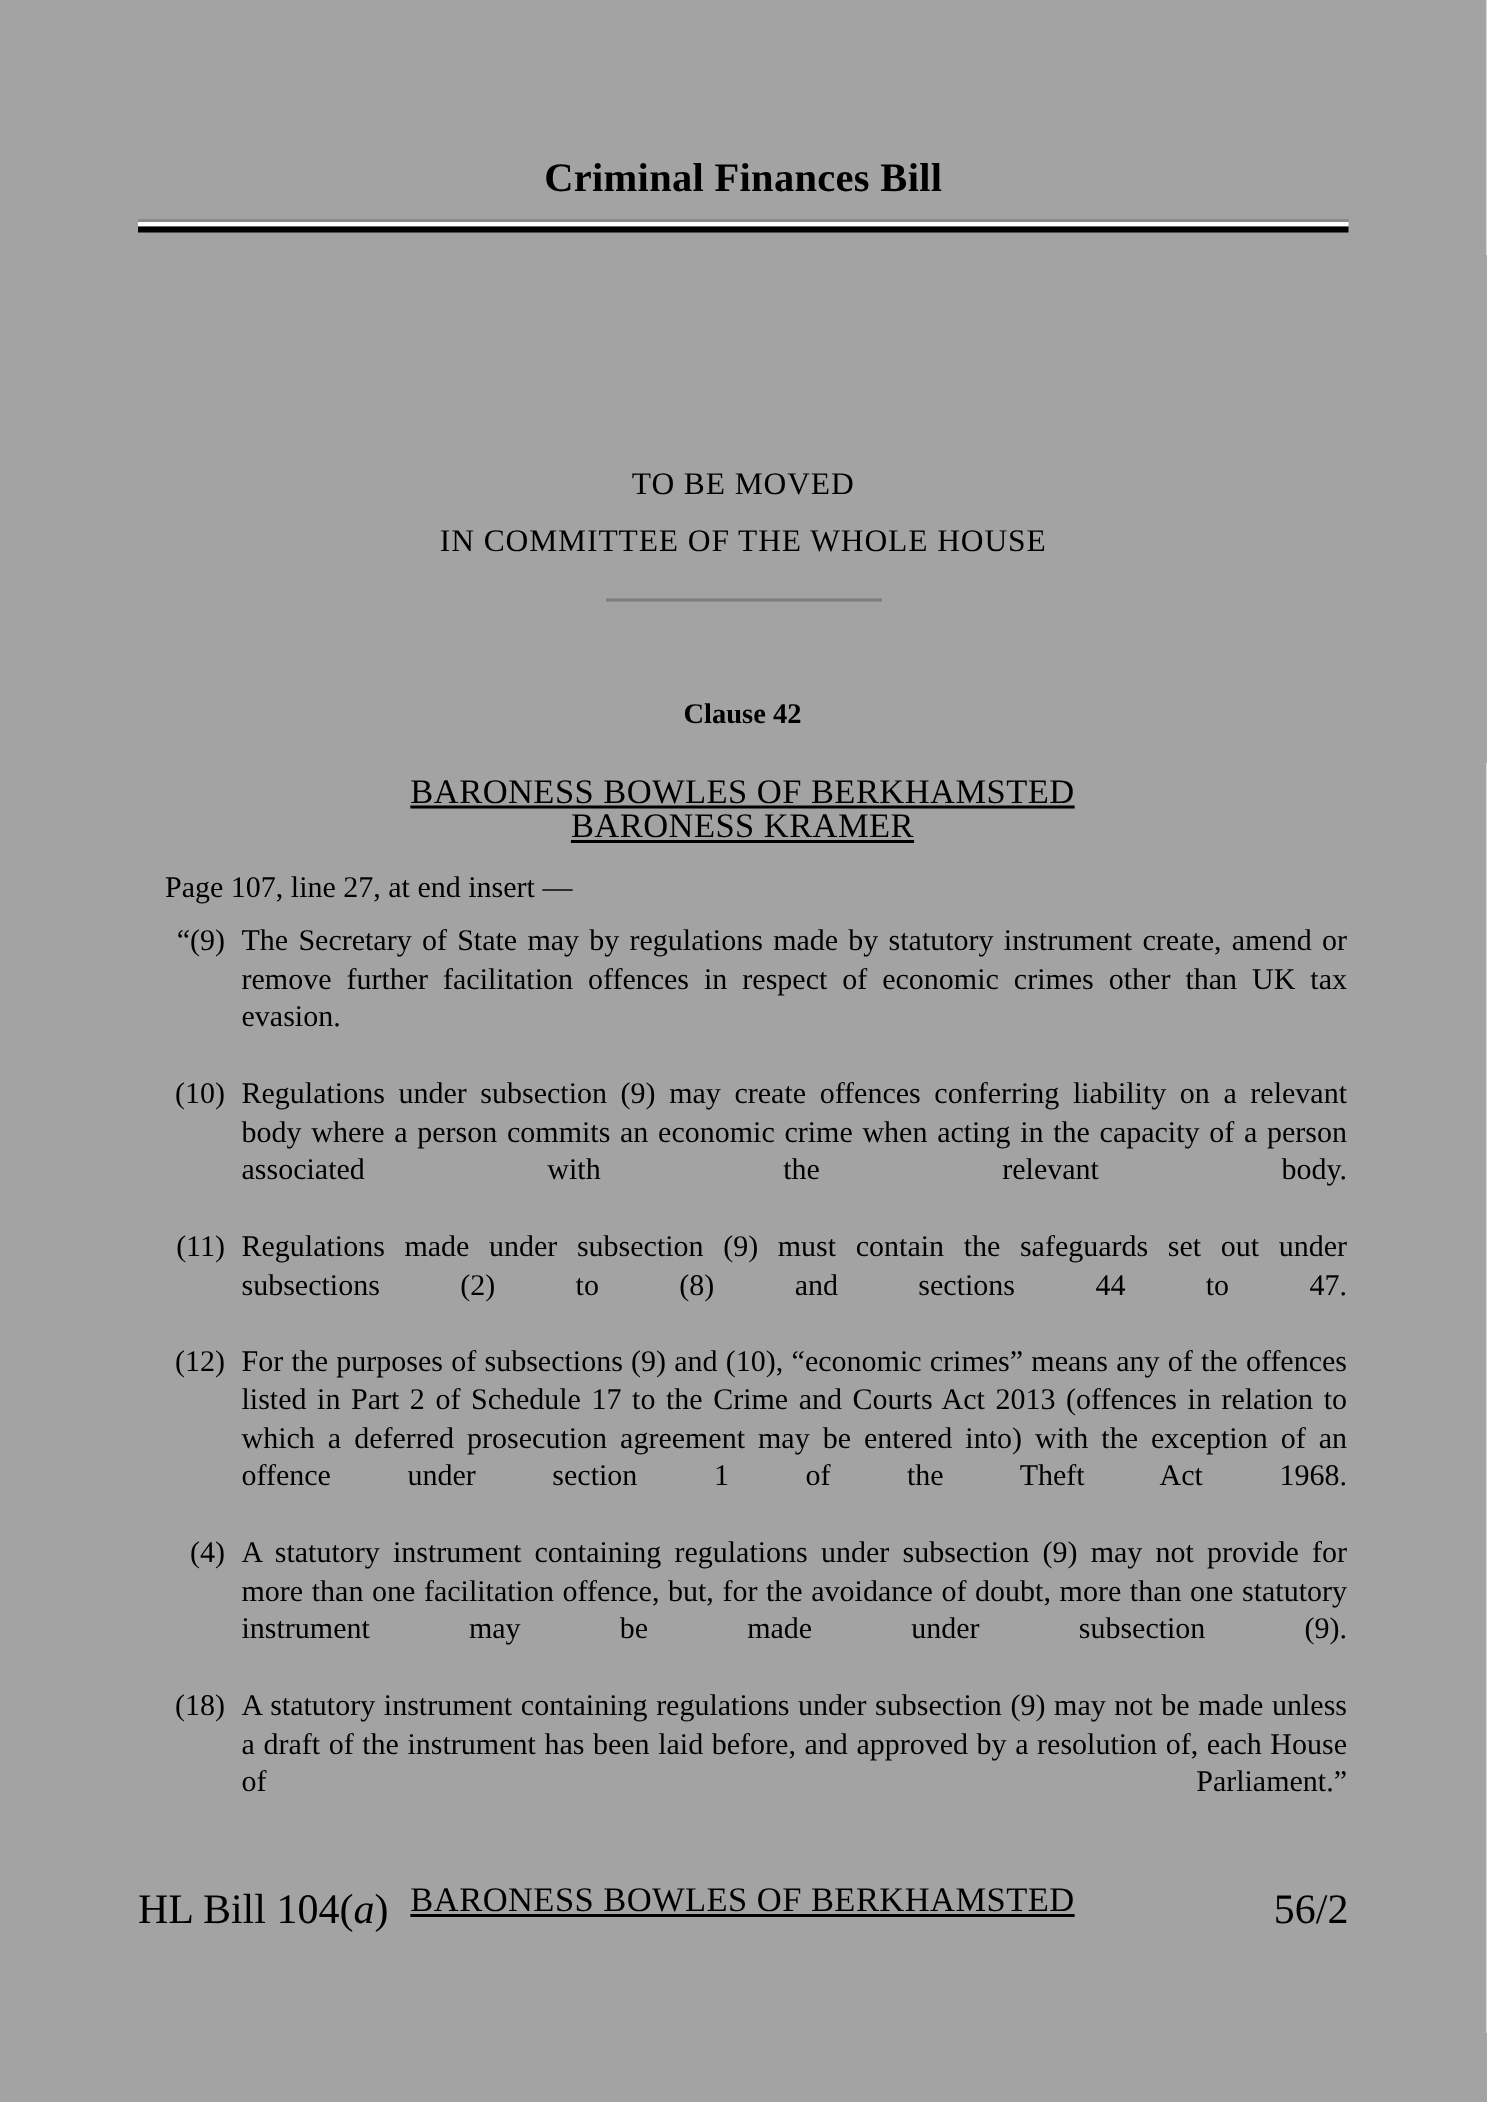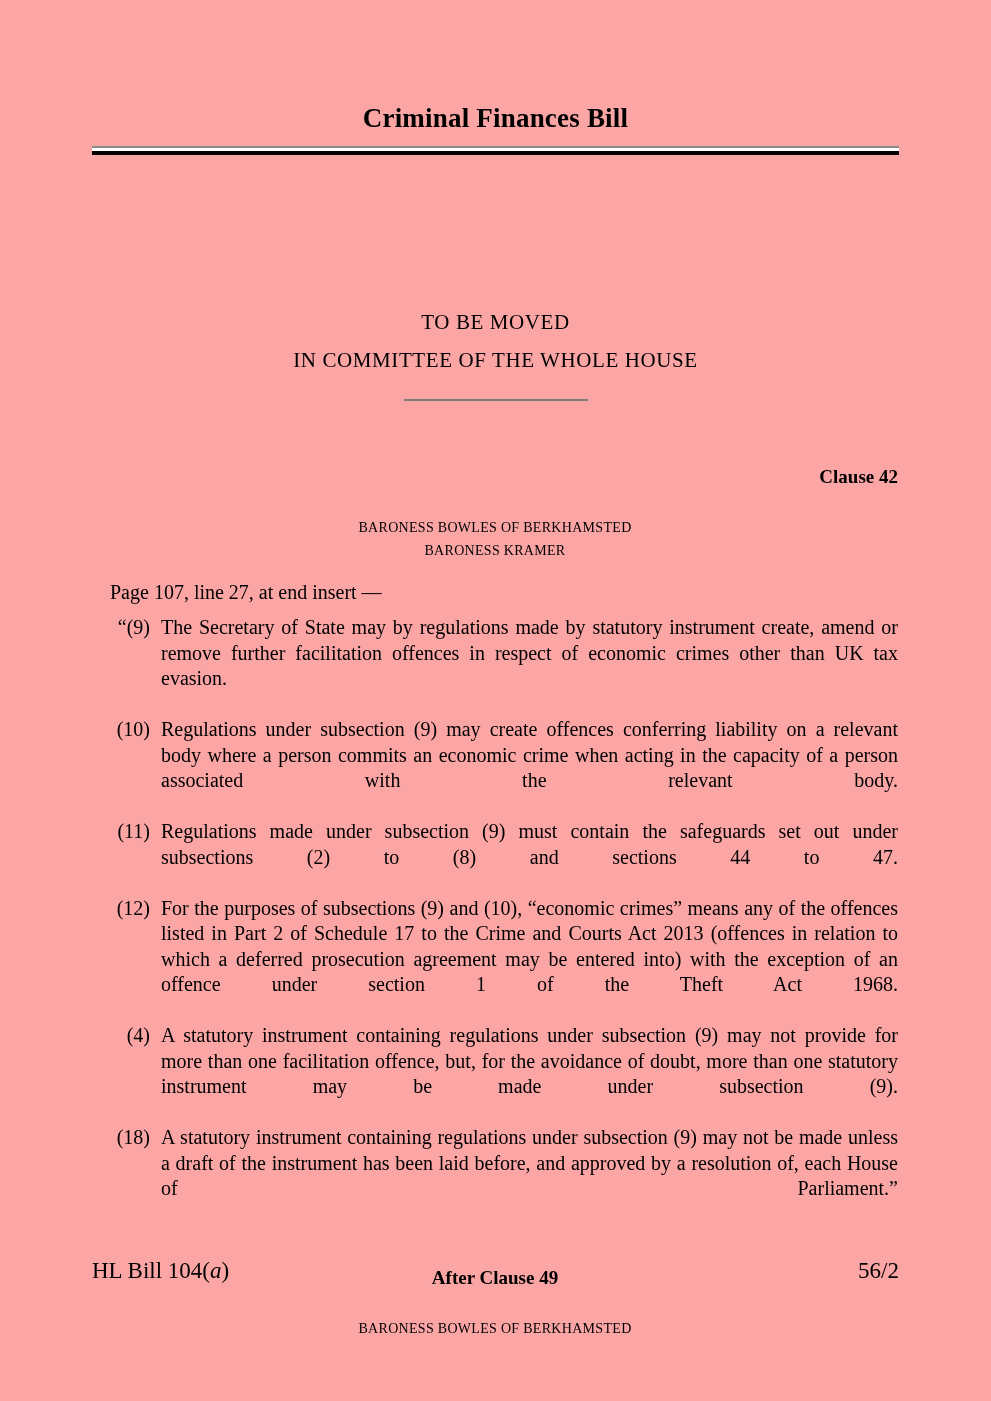--- a/index.html
+++ b/index.html
@@ -9,21 +9,21 @@
   }
   body {
     font-family: "Liberation Serif", "DejaVu Serif", serif;
     color: #000000;
   }
   .page {
     position: relative;
     width: 991px;
     height: 1401px;
     margin: 0 auto;
-    background: #fca5a5;
+    background: #a3a3a3;
     overflow: hidden;
     box-sizing: border-box;
   }
 
   
   .doc-title {
     position: absolute;
     left: 0;
     right: 0;
     top: 103px;
@@ -73,33 +73,34 @@
 
   
   .body {
     position: absolute;
     left: 92px;
     top: 466px;
     width: 806px;
   }
 
   .clause-heading {
-    text-align: right;
+    text-align: center;
     font-weight: bold;
     font-size: 19px;
     margin: 0 0 0 0;
   }
   .sponsor-block {
     text-align: center;
     margin-top: 28px;
   }
   .sponsor {
-    font-size: 14px;
+    font-size: 23px;
     line-height: 23px;
     letter-spacing: 0.3px;
+    text-decoration: underline;
   }
 
   .lead-line {
     font-size: 20px;
     line-height: 26px;
     margin-top: 17px;
     margin-left: 18px;
   }
 
   .sub-list {
@@ -147,21 +148,21 @@
   }
 
   
   .footer {
     position: absolute;
     left: 92px;
     right: 92px;
     top: 1258px;
     display: flex;
     justify-content: space-between;
-    font-size: 23px;
+    font-size: 28px;
   }
   .footer .ital { font-style: italic; }
 </style>
 </head>
 <body>
 
 <div class="page">
 
   <div class="doc-title">Criminal Finances Bill</div>
 
@@ -208,21 +209,20 @@
       <li class="sub-item">
         <span class="marker">(4)</span>
         <span class="stext">A statutory instrument containing regulations under subsection (9) may not provide for more than one facilitation offence, but, for the avoidance of doubt, more than one statutory instrument may be made under subsection (9).</span>
       </li>
       <li class="sub-item">
         <span class="marker">(18)</span>
         <span class="stext">A statutory instrument containing regulations under subsection (9) may not be made unless a draft of the instrument has been laid before, and approved by a resolution of, each House of Parliament.”</span>
       </li>
     </ul>
 
-    <div class="section-heading">After Clause 49</div>
 
     <div class="sponsor-block">
       <div class="sponsor">BARONESS BOWLES OF BERKHAMSTED</div>
 
     </div>
 
   </div>
 
   <div class="footer">
     <div><span>HL Bill 104(</span><span class="ital">a</span><span>)</span></div>

